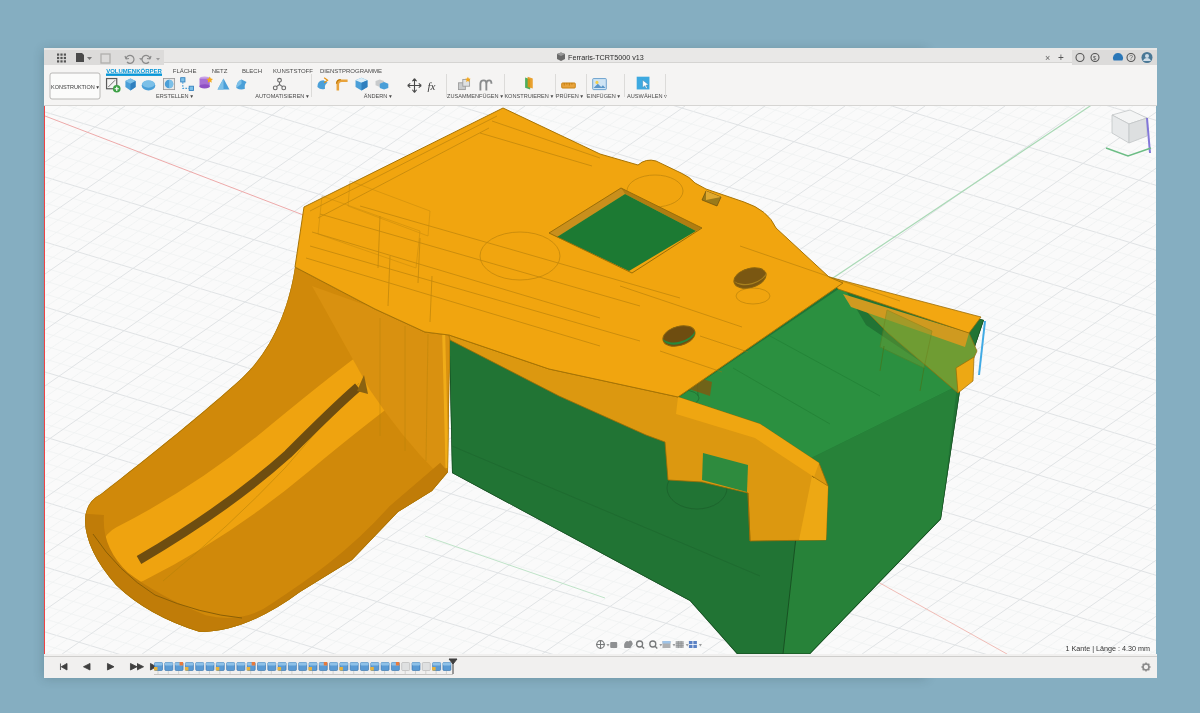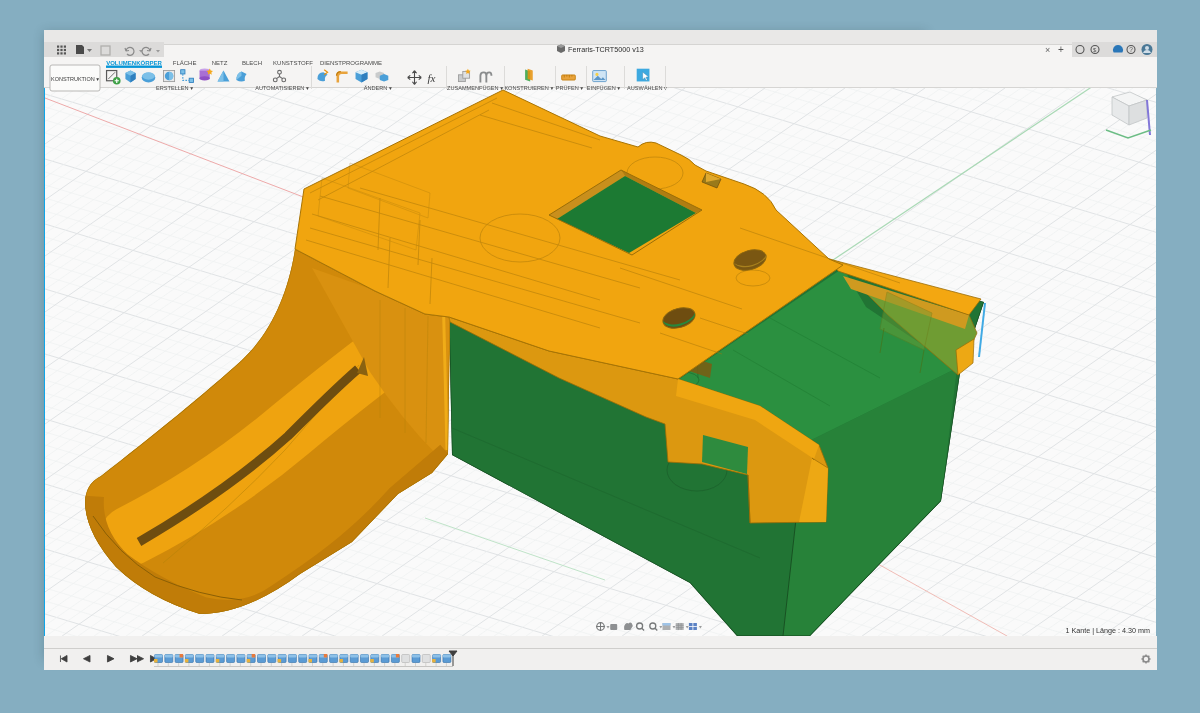--- a/index.html
+++ b/index.html
@@ -1,15 +1,15 @@
 <!DOCTYPE html>
 <html><head><meta charset="utf-8"><style>
 *{margin:0;padding:0;box-sizing:border-box}
 body{width:1200px;height:713px;background:#85aec1;font-family:"Liberation Sans",sans-serif;overflow:hidden;position:relative}
-#win{position:absolute;left:44px;top:30px;width:882px;height:628px;background:#0ea5e9;box-shadow:0 2px 10px rgba(30,50,60,.25)}
+#win{position:absolute;left:44px;top:48px;width:882px;height:628px;background:#ef4444;box-shadow:0 2px 10px rgba(30,50,60,.25)}
 #tbar{position:absolute;left:0;top:0;width:1113px;height:15px;background:#e9e8e7;border-bottom:1px solid #d5d4d2}
 #tool{position:absolute;left:0;top:15px;width:1113px;height:43px;background:#f5f4f3;border-bottom:1px solid #d6d5d3}
 #tlbar{position:absolute;left:0;top:606px;width:1113px;height:22px;background:#f1f0ef}
 </style></head>
 <body>
 <div id="win">
  <div id="tbar"></div>
  <div id="tool"></div>
  <svg width="1111" height="548" viewBox="0 0 1111 548" style="position:absolute;left:1px;top:58px" xmlns="http://www.w3.org/2000/svg">
 <rect width="1111" height="548" fill="#fafafa"></rect>
@@ -488,21 +488,21 @@
 <rect x="630.7" y="535" width="8" height="7" fill="#b2b4b6"></rect>
       <path d="M630.7,537.3 h8 M630.7,539.6 h8 M633.4000000000001,535 v7 M636.1,535 v7" stroke="#8e9092" stroke-width="0.7"></path>
 <path d="M640.7,538 l3,0 l-1.5,2.5 z" fill="#9a9c9d"></path>
 <rect x="643.9" y="535" width="8" height="7" fill="#5b82c4"></rect>
       <path d="M643.9,538.5 h8 M647.9,535 v7" stroke="#fff" stroke-width="0.8"></path>
 <path d="M653.9,538 l3,0 l-1.5,2.5 z" fill="#9a9c9d"></path>
 <text x="1105" y="545" font-size="7.2" fill="#333" text-anchor="end" font-family="Liberation Sans, sans-serif">1 Kante | Länge : 4.30 mm</text>
 </svg>
  <div id="tlbar"></div>
 </div>
-<div style="position:absolute;left:0;top:0;width:1200px;height:603px;pointer-events:none">
+<div style="position:absolute;left:0;top:8px;width:1200px;height:603px;pointer-events:none">
 
 <div style="position:absolute;left:44px;top:42px;width:120px;height:15px;background:#dcdbda"></div>
 <div style="position:absolute;left:1072px;top:42px;width:85px;height:15px;background:#dcdbda"></div>
 <svg style="position:absolute;left:44px;top:42px" width="1113" height="15" viewBox="0 0 1113 15">
   <g fill="#555">
     <rect x="13.0" y="3.5" width="2.2" height="2.2"></rect>
         <rect x="16.4" y="3.5" width="2.2" height="2.2"></rect>
         <rect x="19.8" y="3.5" width="2.2" height="2.2"></rect>
         <rect x="13.0" y="6.9" width="2.2" height="2.2"></rect>
         <rect x="16.4" y="6.9" width="2.2" height="2.2"></rect>

